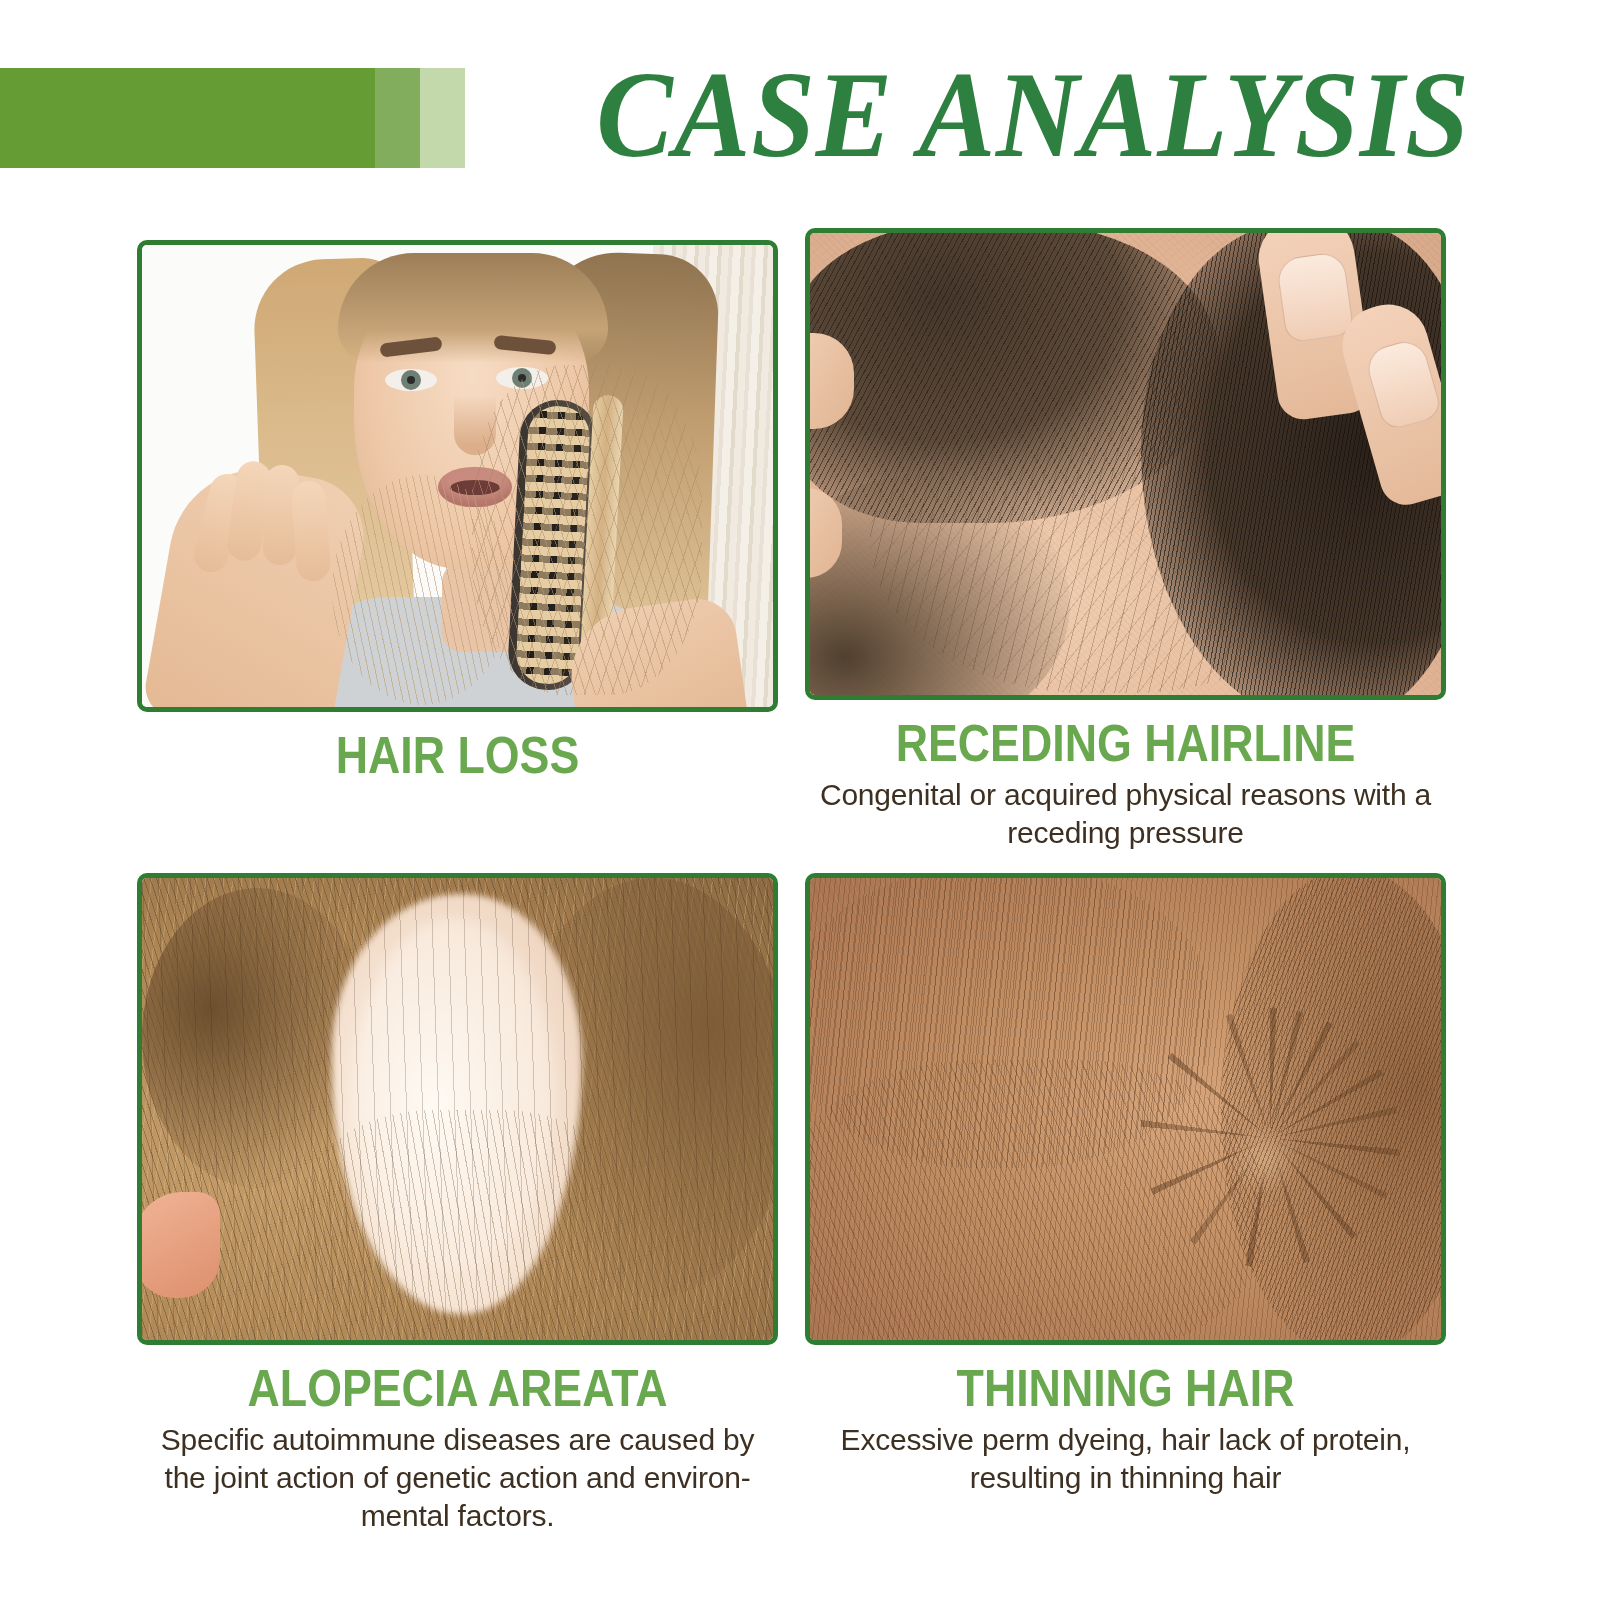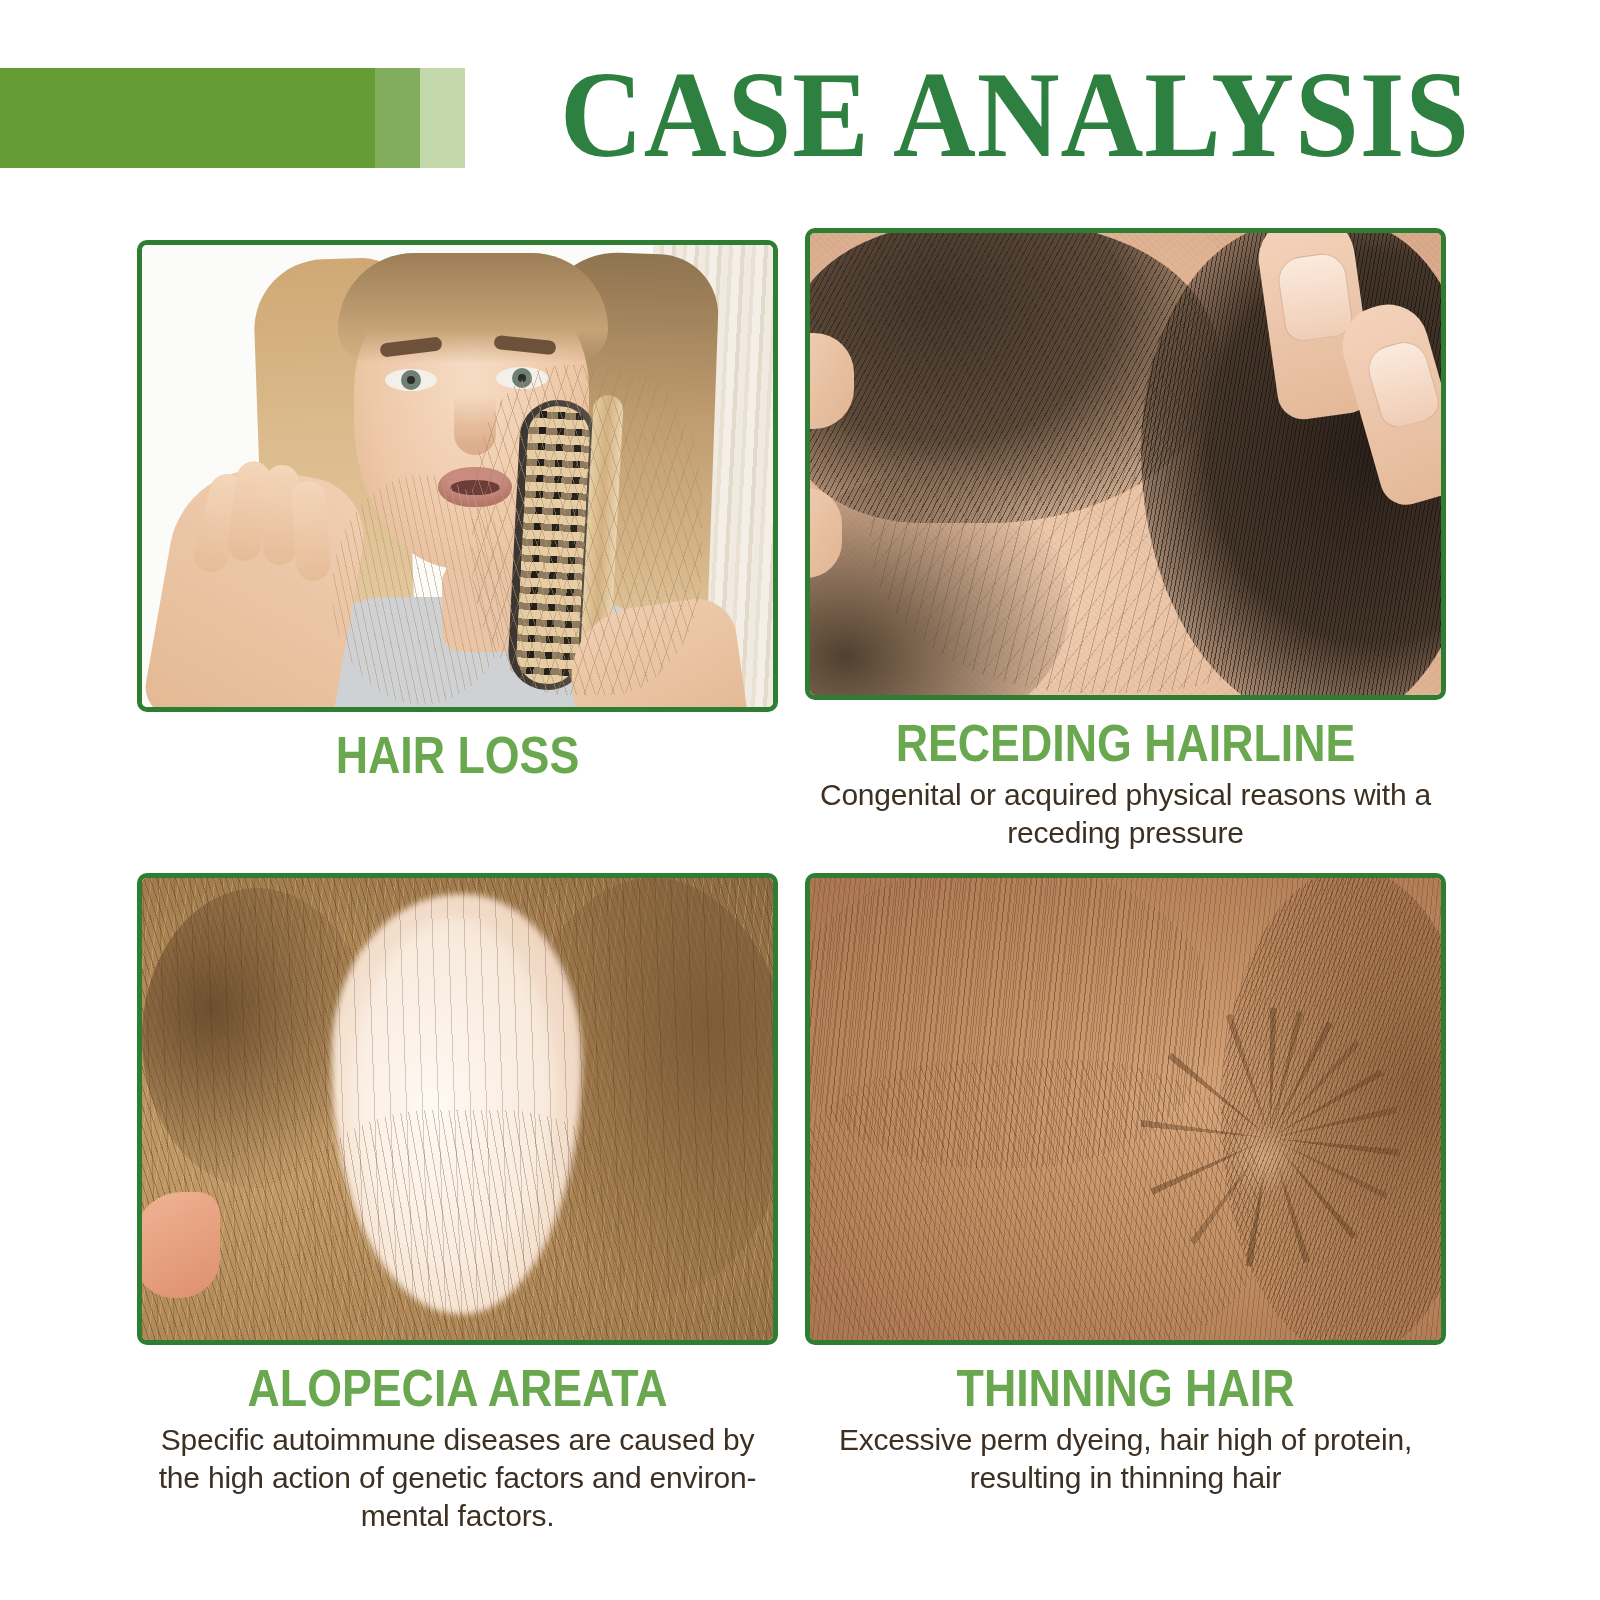--- a/index.html
+++ b/index.html
@@ -19,20 +19,21 @@
     background: #ffffff;
   }
 
   
   .header {
     position: absolute;
     left: 0;
     top: 68px;
     width: 1600px;
     height: 100px;
+    font-style: italic;
   }
 
   .bar-seg {
     position: absolute;
     top: 0;
     height: 100px;
   }
   .bar-seg.s1 { left: 0px;   width: 375px; }
   .bar-seg.s2 { left: 375px; width: 45px;  }
   .bar-seg.s3 { left: 420px; width: 45px;  }
@@ -495,34 +496,34 @@
           <div class="hair-dark-left"></div>
           <div class="hair-dark-right"></div>
           <div class="patch"></div>
           <div class="patch2"></div>
           <div class="strands"></div>
           <div class="wisp-over"></div>
           <div class="ear"></div>
         </div>
       </div>
       <div class="card-title" style="color:#6aa84f">ALOPECIA AREATA</div>
-      <div class="card-caption" style="color:#3d3022">Specific autoimmune diseases are caused by the high action of genetic factors and environ-mental factors.</div>
+      <div class="card-caption" style="color:#3d3022">Specific autoimmune diseases are caused by the joint action of genetic action and environ-mental factors.</div>
     </div>
 
     <div class="card c3">
       <div class="photo-frame" style="border-color: rgb(46, 125, 50);">
         <div class="photo p4">
           <div class="bg-top-right"></div>
           <div class="scalp"></div>
           <div class="hair"></div>
           <div class="whorl"></div>
           <div class="whorl-center"></div>
           <div class="sweep-left"></div>
           <div class="sweep-bottom"></div>
           <div class="thick-right"></div>
         </div>
       </div>
       <div class="card-title" style="color:#6aa84f">THINNING HAIR</div>
-      <div class="card-caption" style="color:#3d3022">Excessive perm dyeing, hair high of protein, resulting in thinning hair</div>
+      <div class="card-caption" style="color:#3d3022">Excessive perm dyeing, hair lack of protein, resulting in thinning hair</div>
     </div>
 
   </div>
 </div>
 
 </body></html>

